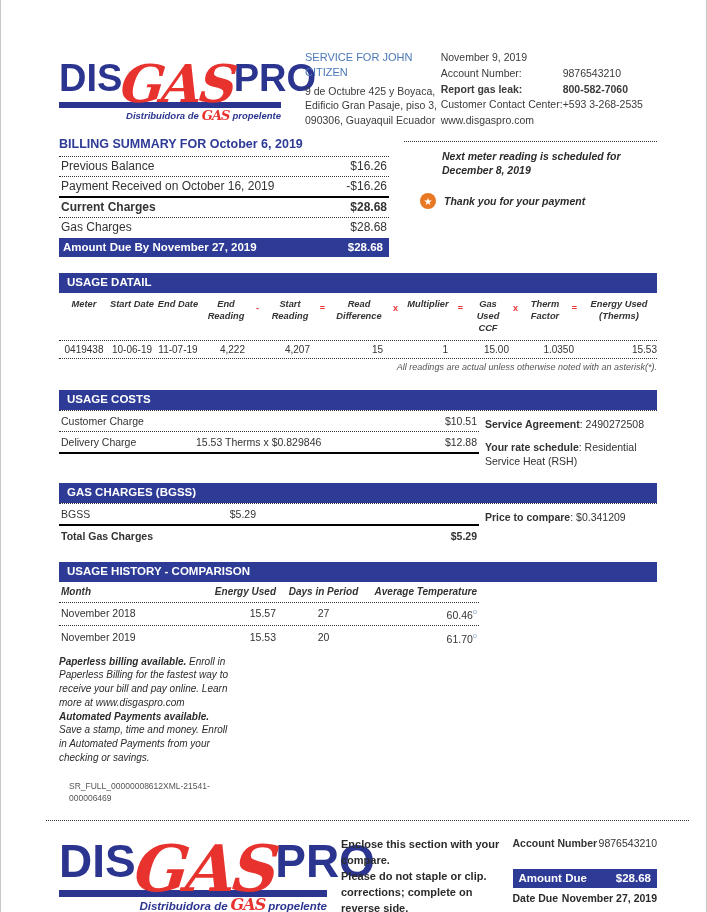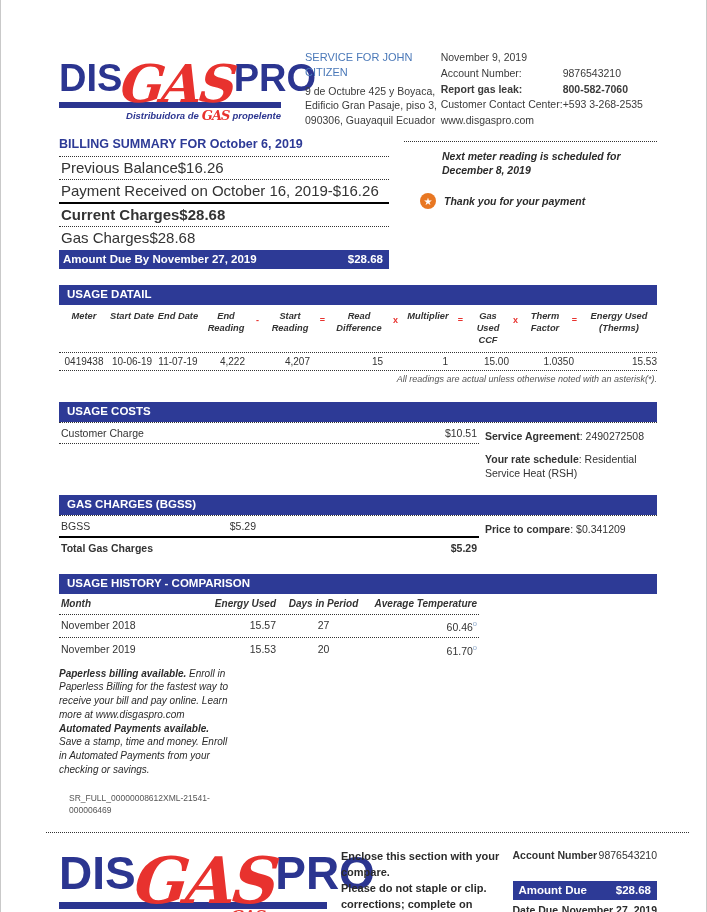--- a/index.html
+++ b/index.html
@@ -39,21 +39,21 @@
   .service-for{color:var(--service-blue); font-size:11px; margin-bottom:3px;}
   .hdr-right{margin-left:auto; width:252px; font-size:10.5px; line-height:1.5; color:#3b3b3b;}
   .hdr-row{display:flex;}
   .hdr-label{width:122px; flex:none;}
   .bold{font-weight:bold;}
 
   
   .mid-row{display:flex; justify-content:space-between; margin-top:8px;}
   .bs-block{width:330px;}
   .bs-title{color:var(--bar-blue); font-weight:bold; font-size:12.5px; margin-bottom:5px;}
-  .bs-row{display:flex; font-size:15px; padding:2.5px 2px; color:#333;}
+  .bs-row{display:flex; justify-content:space-between; font-size:12px; padding:2.5px 2px; color:#333;}
   .dot-top{border-top:1px dotted #333;}
   .solid-top{border-top:2px solid #000;}
   .bs-amount{display:flex; justify-content:space-between; background:var(--bar-blue); color:#fff;
     font-weight:bold; font-size:11.5px; padding:3px 6px 4px 4px; margin-top:1px;}
   .notices{width:253px; padding-top:4px;}
   .notice-line{border-top:1.5px dotted #333; padding-top:7px;}
   .notice-text{font-size:10.5px; font-weight:bold; font-style:italic; color:#2b2b2b; padding-left:38px; line-height:1.4;}
   .thanks-row{display:flex; align-items:center; gap:8px; margin-top:15px; padding-left:16px;}
   .star-badge{display:inline-flex; width:16px; height:16px; flex:none; border-radius:50%;
     background:var(--accent-orange); color:#fff; font-size:10px; align-items:center; justify-content:center;}
@@ -230,20 +230,25 @@
 
     <div class="section" style="margin-top:18px;">
       <div class="section-bar">USAGE COSTS</div>
       <div class="split">
         <div class="cost-table">
           <div class="cost-row dot-bottom">
             <span class="cost-label">Customer Charge</span>
             <span class="cost-detail"></span>
             <span class="cost-value">$10.51</span>
           </div>
+          <div class="cost-row solid-bottom">
+            <span class="cost-label">Delivery Charge</span>
+            <span class="cost-detail">15.53 Therms x $0.829846</span>
+            <span class="cost-value">$12.88</span>
+          </div>
         </div>
         <div class="side-info">
           <div class="para"><span class="bold">Service Agreement</span><span>: 2490272508</span></div>
           <div><span class="bold">Your rate schedule</span><span>: Residential Service Heat (RSH)</span></div>
         </div>
       </div>
     </div>
 
     <div class="section" style="margin-top:14px;">
       <div class="section-bar">GAS CHARGES (BGSS)</div>

